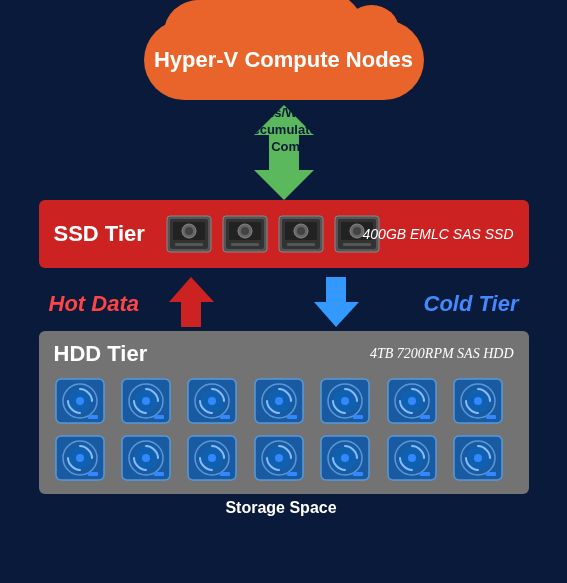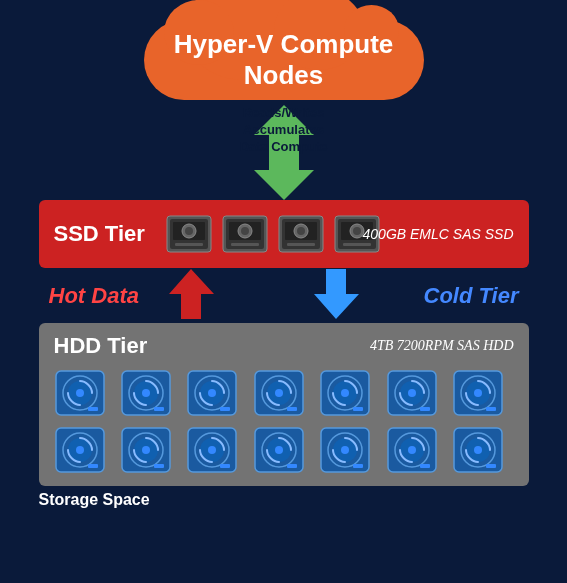--- a/index.html
+++ b/index.html
@@ -82,21 +82,21 @@
       height: 50px;
       top: -15px;
       right: 25px;
       z-index: 1;
     }
 
     .cloud-text {
       position: relative;
       z-index: 2;
       color: white;
-      font-size: 26px;
+      font-size: 22px;
       font-weight: bold;
       line-height: 1.2;
     }
 
     
     .double-arrow {
       position: relative;
       width: 180px;
       height: 95px;
       display: flex;
@@ -120,21 +120,21 @@
 
     
     .ssd-tier {
       background: #cc2222;
       border-radius: 6px;
       width: 490px;
       padding: 10px 15px;
       display: flex;
       align-items: center;
       gap: 1px;
-      margin-bottom: 0;
+      margin-bottom: 8px;
       position: relative;
     }
 
     .tier-label {
       color: white;
       font-size: 22px;
       font-weight: bold;
       min-width: 110px;
     }
 
@@ -227,21 +227,21 @@
 
     .hdd-drive {
       width: 52px;
       height: 52px;
     }
 
     .storage-space-label {
       color: white;
       font-size: 16px;
       font-weight: bold;
-      text-align: left;
+      text-align: center;
       width: 490px;
       padding-right: 5px;
     }
   </style>
 </head>
 <body>
 
 <div class="container">
 
   <div class="cloud-wrapper">

